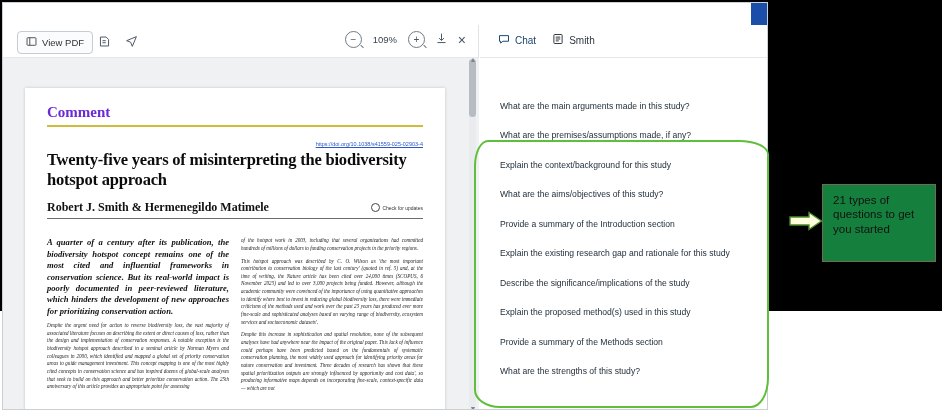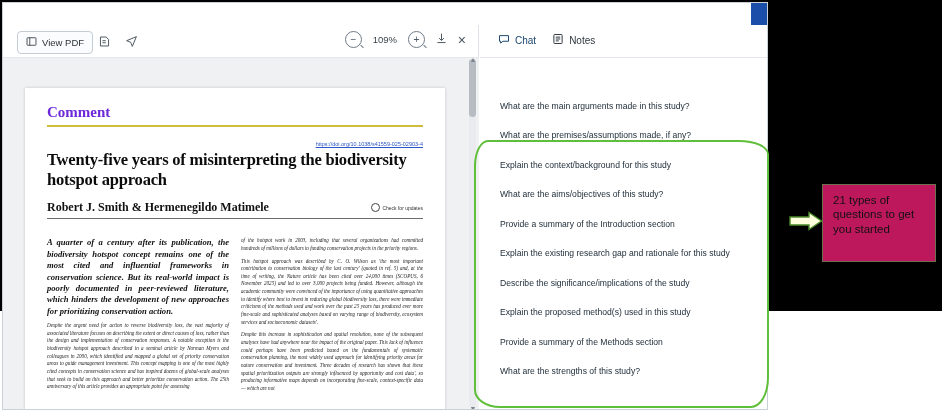--- a/index.html
+++ b/index.html
@@ -301,21 +301,21 @@
     pointer-events: none;
     box-sizing: border-box;
   }
   
   .callout {
     position: absolute;
     left: 822px;
     top: 184px;
     width: 114px;
     height: 78px;
-    background: #be185d;
+    background: #15803d;
     border: 1px solid #6d6d50;
     box-sizing: border-box;
     padding: 8px 8px 4px 10px;
     font-size: 11.5px;
     line-height: 1.26;
     color: #111;
   }
   .arrow-wrap {
     position: absolute;
     left: 789px;
@@ -423,21 +423,21 @@
         </div>
         <div class="chat-tab">
           <span>
             <svg width="12" height="12" viewBox="0 0 16 16" fill="none" stroke="#2f3740" stroke-width="1.3">
               <rect x="2.5" y="2" width="11" height="12" rx="1"></rect>
               <line x1="5" y1="5.5" x2="11" y2="5.5"></line>
               <line x1="5" y1="8" x2="11" y2="8"></line>
               <line x1="5" y1="10.5" x2="9" y2="10.5"></line>
             </svg>
           </span>
-          <span>Notes</span>
+          <span>Smith</span>
         </div>
       </div>
 
       <div class="suggestions">
         <div class="suggestion">What are the main arguments made in this study?</div>
         <div class="suggestion">What are the premises/assumptions made, if any?</div>
         <div class="suggestion">Explain the context/background for this study</div>
         <div class="suggestion">What are the aims/objectives of this study?</div>
         <div class="suggestion">Provide a summary of the Introduction section</div>
         <div class="suggestion">Explain the existing research gap and rationale for this study</div>

